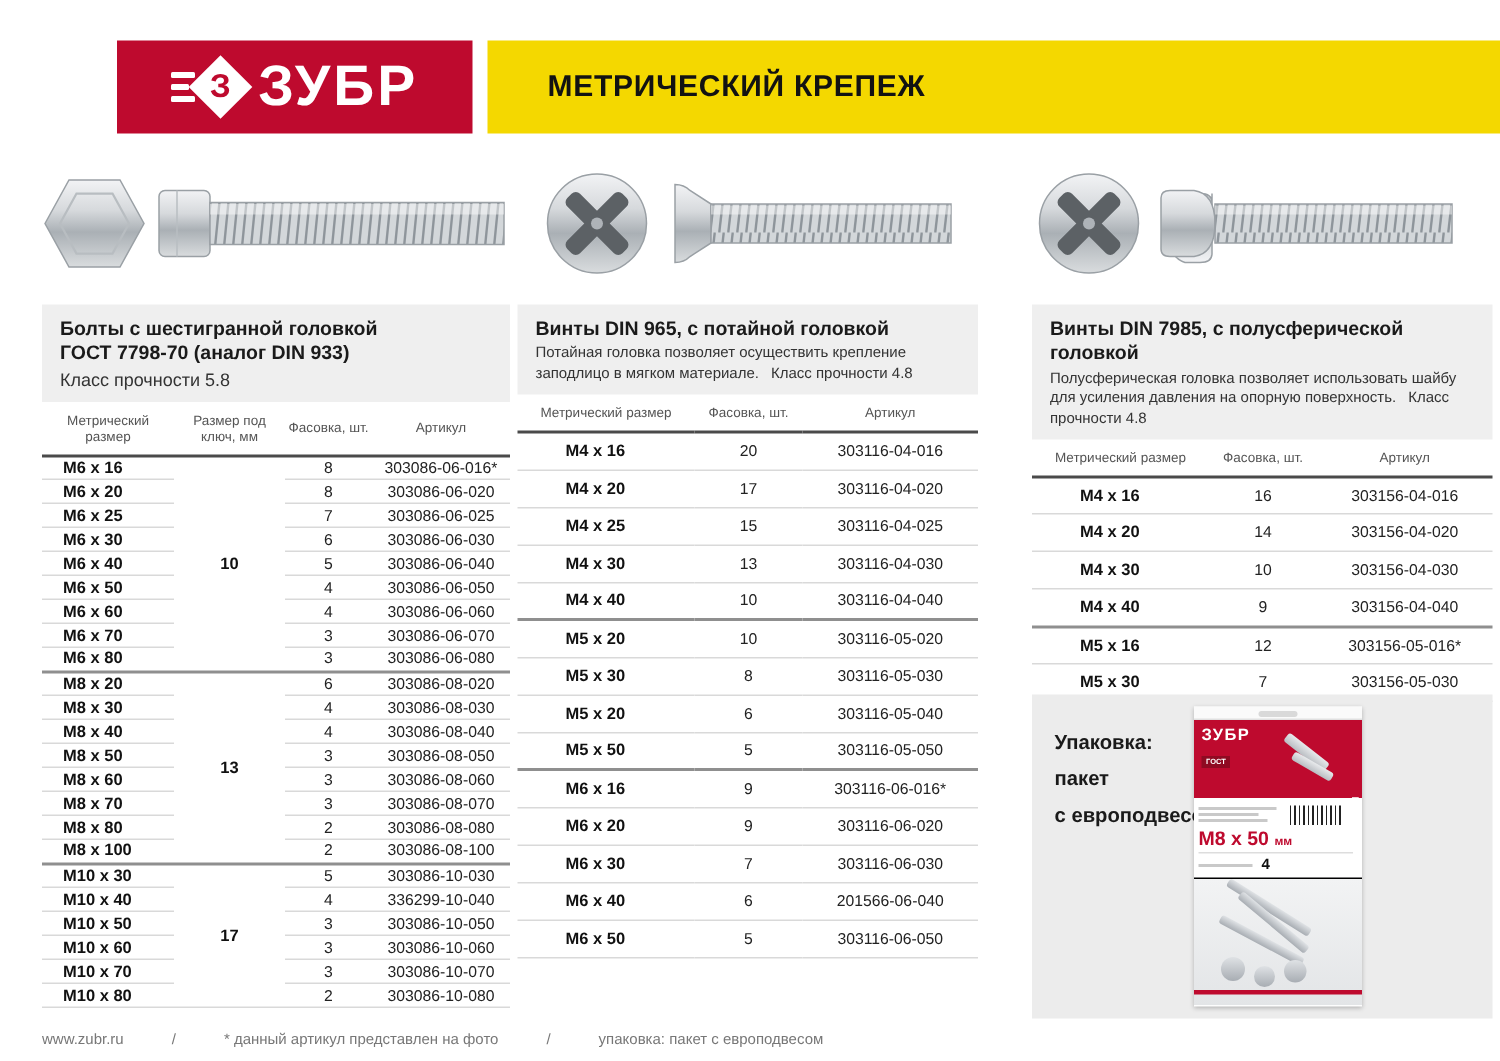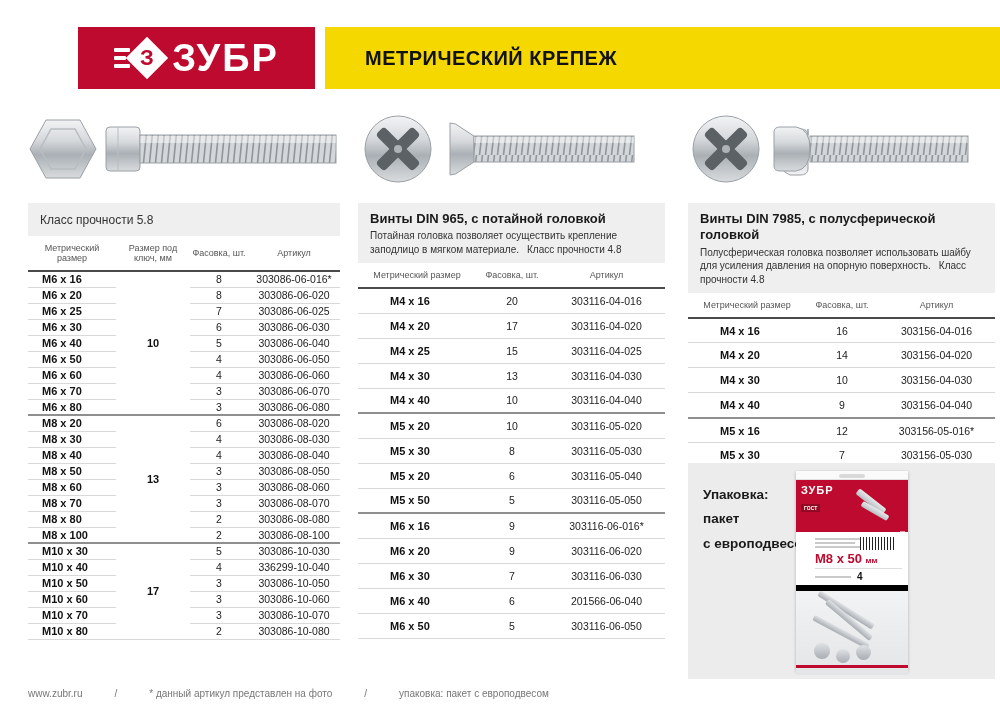--- a/index.html
+++ b/index.html
@@ -62,21 +62,21 @@
   .pack-brand { color:#fff; font-weight:800; font-size:11px; letter-spacing:1px; }
   .pack-gost { display:inline-block; margin-top:4px; background:#8f0a22; color:#fff;
     font-size:5px; font-weight:700; padding:1px 3px; }
   .pack-photo { position:absolute; right:16px; top:8px; width:42px; height:36px; overflow:hidden; }
   .pack-photo i { position:absolute; display:block; background:linear-gradient(#e8eaec,#b9bdc2);
     border-radius:2px; }
   .pack-photo i:nth-child(1){ width:34px; height:7px; transform:rotate(38deg); left:4px; top:10px; }
   .pack-photo i:nth-child(2){ width:30px; height:6px; transform:rotate(30deg); left:10px; top:20px; }
   .pack-series { position:absolute; right:1px; top:54px; color:#fff; background:#be0a2e;
     font-size:6.5px; font-weight:700; letter-spacing:1px; writing-mode:vertical-rl; padding:6px 1px; }
-  .pack-label { background:#fff; padding:4px 6px 3px 19px; position:relative; border-bottom:6px solid #000000; }
+  .pack-label { background:#fff; padding:4px 6px 3px 3px; position:relative; border-bottom:1px solid #000000; }
   .pack-lines i { display:block; height:2px; background:#c9c9c9; margin:2px 0; }
   .pack-lines i:nth-child(1){ width:52px; }
   .pack-lines i:nth-child(2){ width:40px; }
   .pack-lines i:nth-child(3){ width:46px; }
   .barcode { position:absolute; right:14px; top:5px; width:34px; height:13px;
     background:repeating-linear-gradient(90deg,#222 0 1px,#fff 1px 3px); }
   .pack-size { margin-top:3px; color:#be0a2e; font-weight:800; font-size:13px; }
   .pack-size .unit { font-size:8px; font-weight:700; }
   .pack-qty-row { display:flex; align-items:center; gap:6px; margin-top:2px;
     border-top:1px solid #ddd; padding-top:2px; }
@@ -176,20 +176,24 @@
       <circle cx="38" cy="46" r="4" fill="#aeb3b8"></circle>
       <path d="M90 66 v-40 q0 -6 8 -6 h10 q12 4 12 23 t-12 23 h-10 q-8 0 -8 -6 z" transform="rotate(180 105 46)" fill="url(#met1)" stroke="#9aa0a5"></path>
       <path d="M92 24 h16 q14 2 14 22 t-14 22 h-16 q-6 0 -6 -5 v-34 q0 -5 6 -5 z" fill="url(#met1)" stroke="#9aa0a5"></path>
       <rect x="122" y="33" width="158" height="26" fill="url(#thr3)" stroke="#9aa0a5" stroke-width="1"></rect>
       <rect x="122" y="34" width="158" height="6" fill="#ffffff" opacity="0.45"></rect>
     </svg>
   </div>
 
   <div class="col" style="left:28px; width:312px;">
     <div class="titleblock">
+      <div class="tb-title">
+        <span>Болты с шестигранной головкой</span><br>
+        <span>ГОСТ 7798-70 (аналог DIN 933)</span>
+      </div>
       <div class="tb-sub">Класс прочности 5.8</div>
     </div>
     <table id="table-0">
       <colgroup>
           <col style="width:88px">
           <col style="width:74px">
           <col style="width:58px">
           <col style="width:92px">
         </colgroup>
       <thead>
@@ -316,21 +320,21 @@
           </tr>
           <tr>
             <td class="size">М10 х 80</td>
             <td class="qty">2</td>
             <td class="art">303086-10-080</td>
           </tr>
         </tbody>
     </table>
   </div>
 
-  <div class="col" style="left:358px; width:307px;">
+  <div class="col" style="left:345px; width:307px;">
     <div class="titleblock">
       <div class="tb-title">Винты DIN 965, с потайной головкой</div>
       <div class="tb-desc">
         <span>Потайная головка позволяет осуществить крепление заподлицо в мягком материале.</span><span class="tb-strength">Класс прочности 4.8</span>
       </div>
     </div>
     <table id="table-1">
       <colgroup>
           <col style="width:118px">
           <col style="width:72px">

